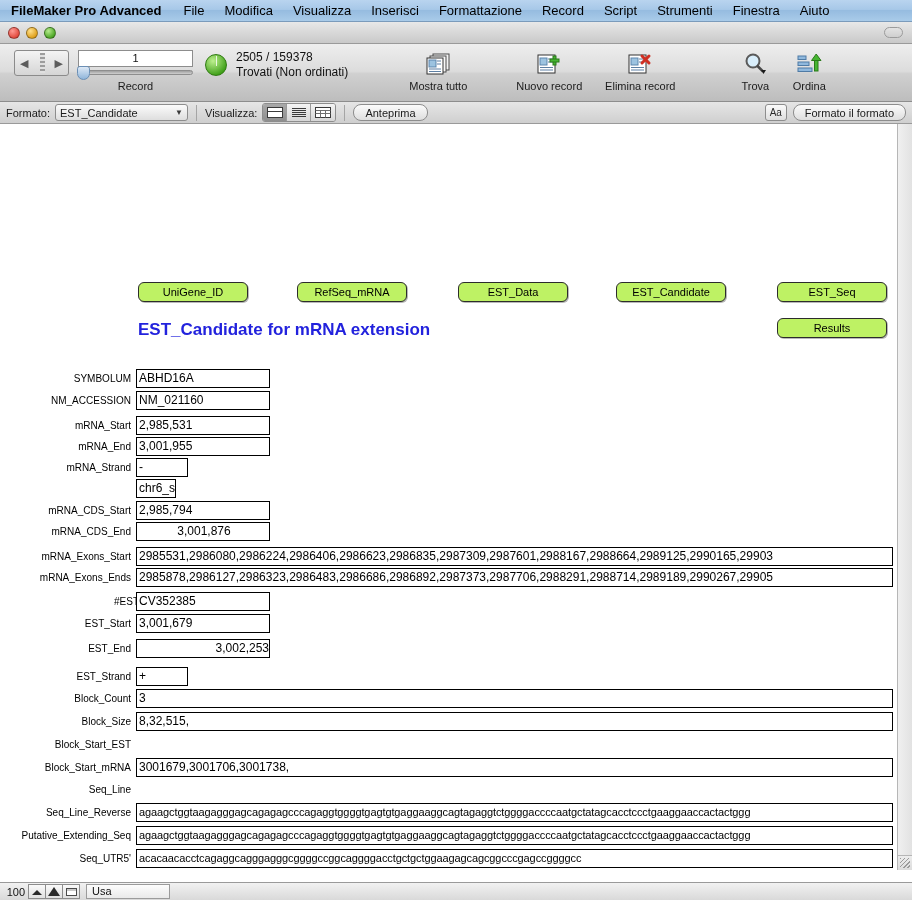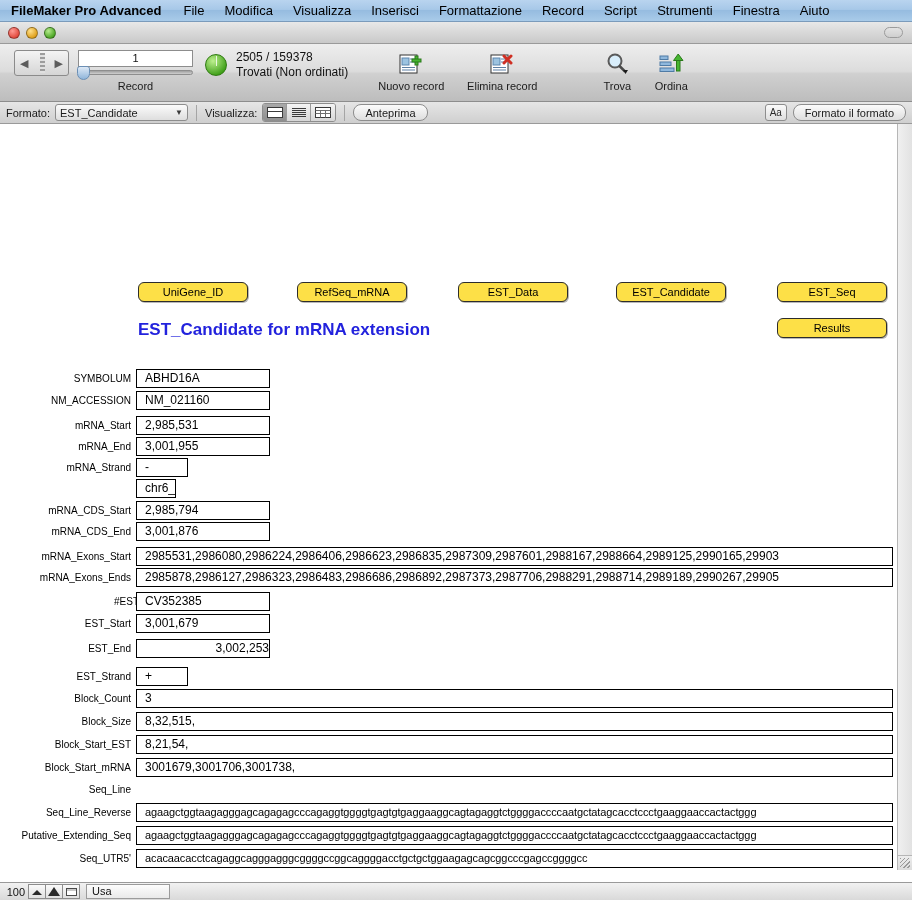--- a/index.html
+++ b/index.html
@@ -186,21 +186,21 @@
     width: 10px; height: 10px;
     background: repeating-linear-gradient(135deg,#9a9a9a 0 1px,transparent 1px 3px);
   }
 
   
   .tabbtn {
     position: absolute;
     height: 20px;
     border: 1px solid #2c2c2c;
     border-radius: 6px;
-    background: #fde047;
+    background: #bef264;
     display: flex; align-items: center; justify-content: center;
     font-size: 11px; color: #000;
     box-shadow: 1px 1px 0 rgba(0,0,0,.28);
   }
   .page-title {
     position: absolute;
     font-size: 17px; font-weight: bold;
     color: #2222dd;
   }
   .flabel {
@@ -211,21 +211,21 @@
     white-space: nowrap;
   }
   .fbox {
     position: absolute;
     height: 19px;
     border: 1px solid #000;
     background: #ffffff;
     font-size: 12px;
     line-height: 17px;
     color: #000;
-    padding-left: 8px;
+    padding-left: 2px;
     overflow: hidden;
     white-space: nowrap;
   }
   .fbox.seq { font-size: 11px; letter-spacing: -0.1px; }
 
   
   .statusbar {
     position: absolute; left: 0; bottom: 0;
     width: 912px; height: 18px;
     background: linear-gradient(to bottom,#f2f2f2,#d9d9d9);
@@ -303,20 +303,37 @@
       </div>
     </div>
   </div>
 
   <div class="pie-green"></div>
   <div class="found-text">
     <div>2505 / 159378</div>
     <div>Trovati (Non ordinati)</div>
   </div>
 
+  <div class="tbtn" style="margin-left:42px;width:96px">
+    <div class="glyph">
+      <svg width="26" height="24" viewBox="0 0 26 24">
+        <rect x="8" y="2" width="16" height="16" fill="#f4f4f4" stroke="#4a4a4a"></rect>
+        <rect x="5" y="4" width="16" height="16" fill="#f9f9f9" stroke="#4a4a4a"></rect>
+        <rect x="2" y="6" width="16" height="16" fill="#ffffff" stroke="#333"></rect>
+        <rect x="4" y="8" width="7" height="7" fill="#9cc3e0" stroke="#5c86ad"></rect>
+        <g stroke="#5d7fa3" stroke-width="1">
+          <line x1="12" y1="9" x2="16" y2="9"></line>
+            <line x1="12" y1="12" x2="16" y2="12"></line>
+          <line x1="4" y1="17" x2="16" y2="17"></line>
+            <line x1="4" y1="19.5" x2="16" y2="19.5"></line>
+        </g>
+      </svg>
+    </div>
+    <div class="cap">Mostra tutto</div>
+  </div>
 
   <div class="tbtn" style="margin-left:20px;width:86px">
     <div class="glyph">
       <svg width="26" height="24" viewBox="0 0 26 24">
         <rect x="2" y="3" width="17" height="18" fill="#ffffff" stroke="#333"></rect>
         <rect x="4" y="6" width="7" height="7" fill="#9cc3e0" stroke="#5c86ad"></rect>
         <g stroke="#5d7fa3" stroke-width="1">
           <line x1="12" y1="7" x2="17" y2="7"></line>
             <line x1="12" y1="10" x2="17" y2="10"></line>
           <line x1="4" y1="15.5" x2="17" y2="15.5"></line>
@@ -445,39 +462,38 @@
       <div class="fbox" style="left: 136px; top: 292px; width: 134px;">2,985,531</div>
       <div class="flabel" style="left: 0px; top: 313px; width: 131px;">mRNA_End</div>
       <div class="fbox" style="left: 136px; top: 313px; width: 134px;">3,001,955</div>
       <div class="flabel" style="left: 0px; top: 334px; width: 131px;">mRNA_Strand</div>
       <div class="fbox" style="left: 136px; top: 334px; width: 52px;">-</div>
       <div class="flabel" style="left: 0px; top: 355px; width: 131px; margin-left: 25px;">chr</div>
       <div class="fbox" style="left: 136px; top: 355px; width: 40px;">chr6_ss</div>
       <div class="flabel" style="left: 0px; top: 377px; width: 131px;">mRNA_CDS_Start</div>
       <div class="fbox" style="left: 136px; top: 377px; width: 134px;">2,985,794</div>
       <div class="flabel" style="left: 0px; top: 398px; width: 131px;">mRNA_CDS_End</div>
-      <div class="fbox" style="left: 136px; top: 398px; width: 134px;">3,001,876</div>
+      <div class="fbox" style="left: 136px; top: 398px; width: 134px; text-align: center;">3,001,876</div>
       <div class="flabel" style="left: 0px; top: 423px; width: 131px;">mRNA_Exons_Start</div>
       <div class="fbox" style="left: 136px; top: 423px; width: 757px;">2985531,2986080,2986224,2986406,2986623,2986835,2987309,2987601,2988167,2988664,2989125,2990165,29903</div>
       <div class="flabel" style="left: 0px; top: 444px; width: 131px;">mRNA_Exons_Ends</div>
       <div class="fbox" style="left: 136px; top: 444px; width: 757px;">2985878,2986127,2986323,2986483,2986686,2986892,2987373,2987706,2988291,2988714,2989189,2990267,29905</div>
       <div class="flabel" style="left: 0px; top: 468px; width: 131px; margin-left: 8px;">#EST</div>
       <div class="fbox" style="left: 136px; top: 468px; width: 134px;">CV352385</div>
       <div class="flabel" style="left: 0px; top: 490px; width: 131px;">EST_Start</div>
       <div class="fbox" style="left: 136px; top: 490px; width: 134px;">3,001,679</div>
       <div class="flabel" style="left: 0px; top: 515px; width: 131px;">EST_End</div>
       <div class="fbox" style="left: 136px; top: 515px; width: 134px; text-align: right;">3,002,253</div>
       <div class="flabel" style="left: 0px; top: 543px; width: 131px;">EST_Strand</div>
       <div class="fbox" style="left: 136px; top: 543px; width: 52px;">+</div>
       <div class="flabel" style="left: 0px; top: 565px; width: 131px;">Block_Count</div>
       <div class="fbox" style="left: 136px; top: 565px; width: 757px;">3</div>
       <div class="flabel" style="left: 0px; top: 588px; width: 131px;">Block_Size</div>
       <div class="fbox" style="left: 136px; top: 588px; width: 757px;">8,32,515,</div>
       <div class="flabel" style="left: 0px; top: 611px; width: 131px;">Block_Start_EST</div>
-      <div class="fbox" style="left: 136px; top: 611px; width: 757px;">8,21,54,</div>
       <div class="flabel" style="left: 0px; top: 634px; width: 131px;">Block_Start_mRNA</div>
       <div class="fbox" style="left: 136px; top: 634px; width: 757px;">3001679,3001706,3001738,</div>
       <div class="flabel" style="left: 0px; top: 656px; width: 131px;">Seq_Line</div>
       <div class="flabel" style="left: 0px; top: 679px; width: 131px;">Seq_Line_Reverse</div>
       <div class="fbox seq" style="left: 136px; top: 679px; width: 757px;">agaagctggtaagagggagcagagagcccagaggtggggtgagtgtgaggaaggcagtagaggtctggggaccccaatgctatagcacctccctgaaggaaccactactggg</div>
       <div class="flabel" style="left: 0px; top: 702px; width: 131px;">Putative_Extending_Seq</div>
       <div class="fbox seq" style="left: 136px; top: 702px; width: 757px;">agaagctggtaagagggagcagagagcccagaggtggggtgagtgtgaggaaggcagtagaggtctggggaccccaatgctatagcacctccctgaaggaaccactactggg</div>
       <div class="flabel" style="left: 0px; top: 725px; width: 131px;">Seq_UTR5'</div>
       <div class="fbox seq" style="left: 136px; top: 725px; width: 757px;">acacaacacctcagaggcagggagggcggggccggcaggggacctgctgctggaagagcagcggcccgagccggggcc</div>
     </div>

